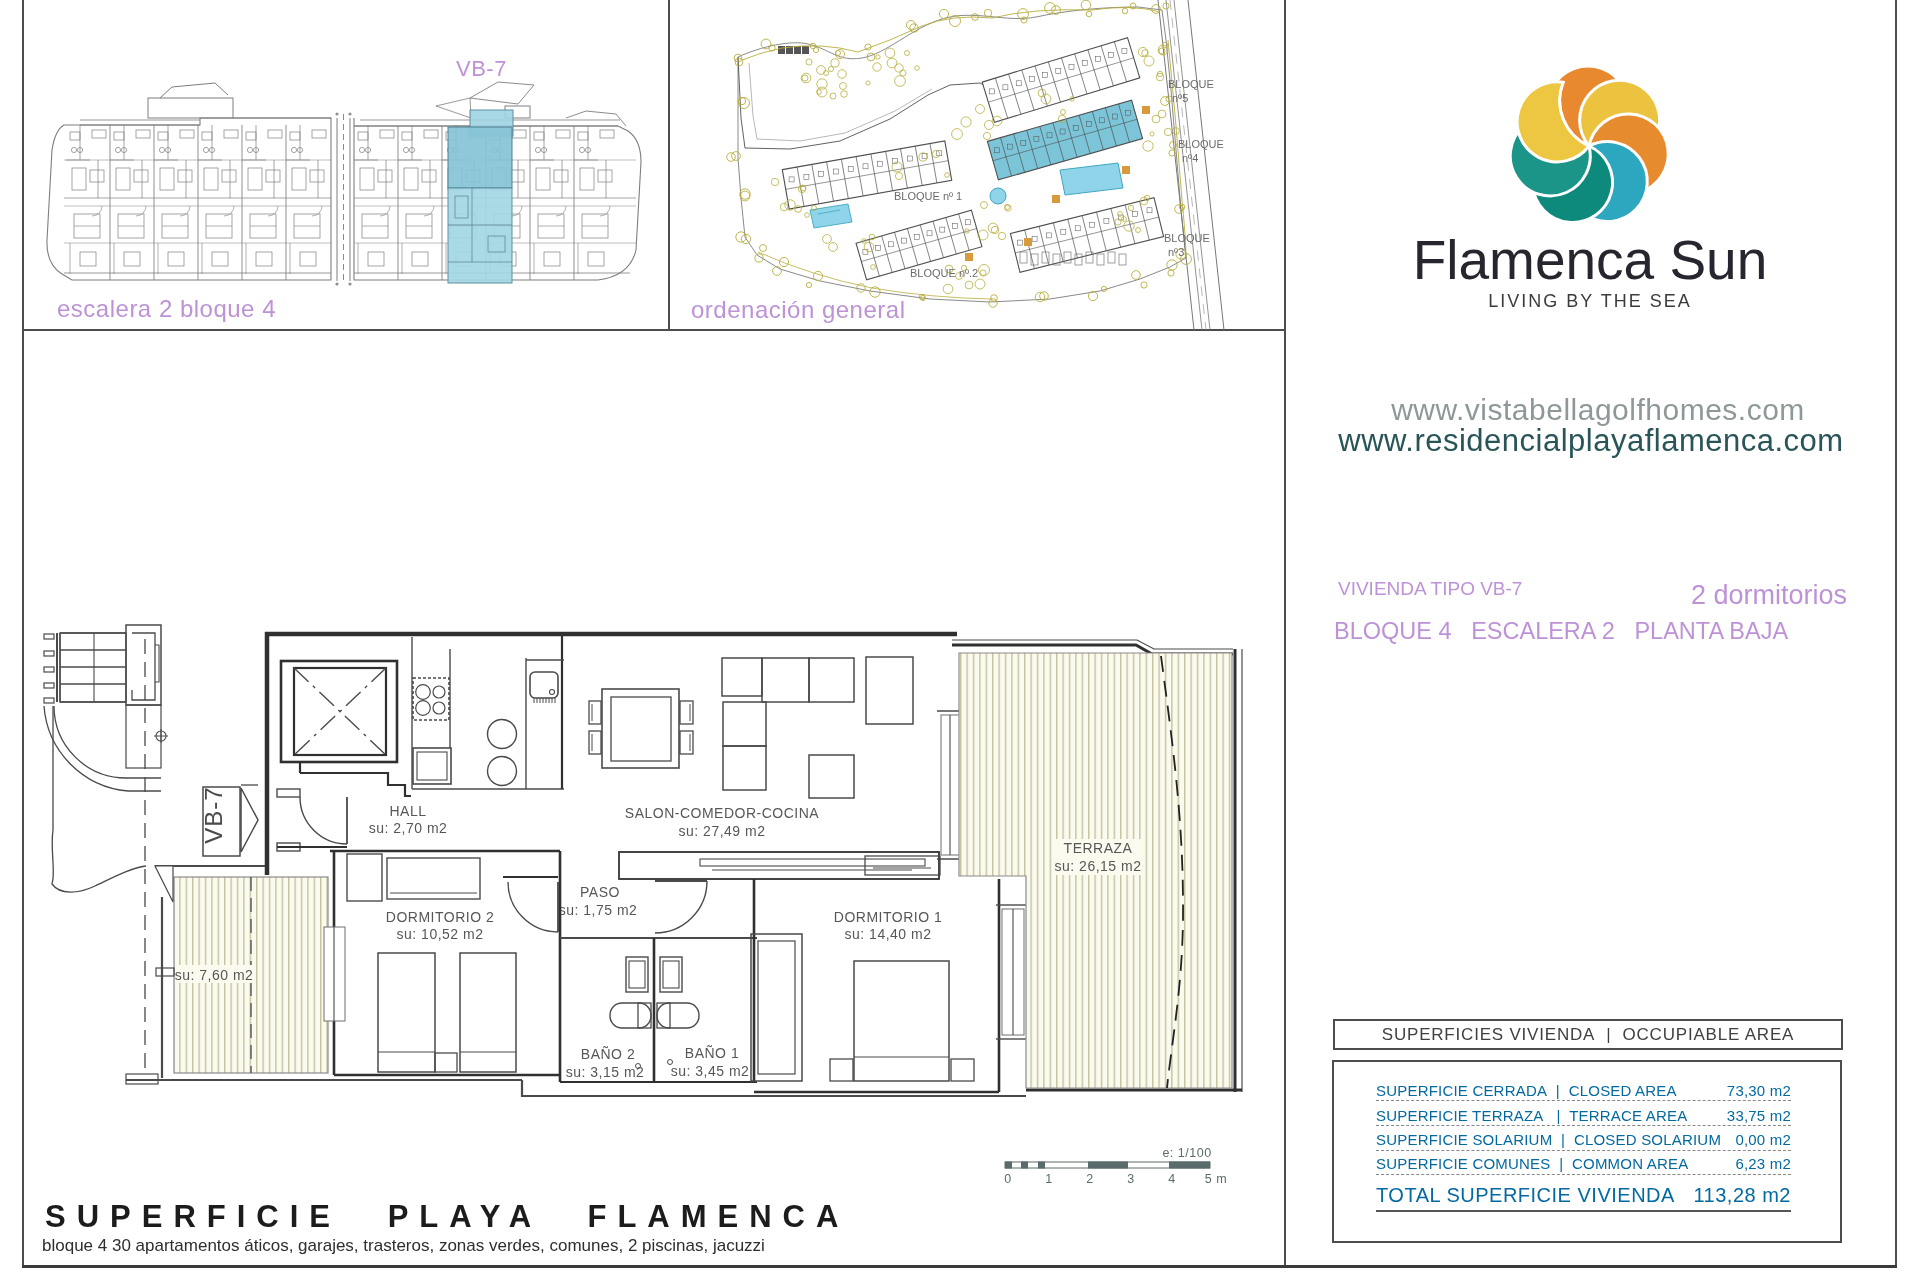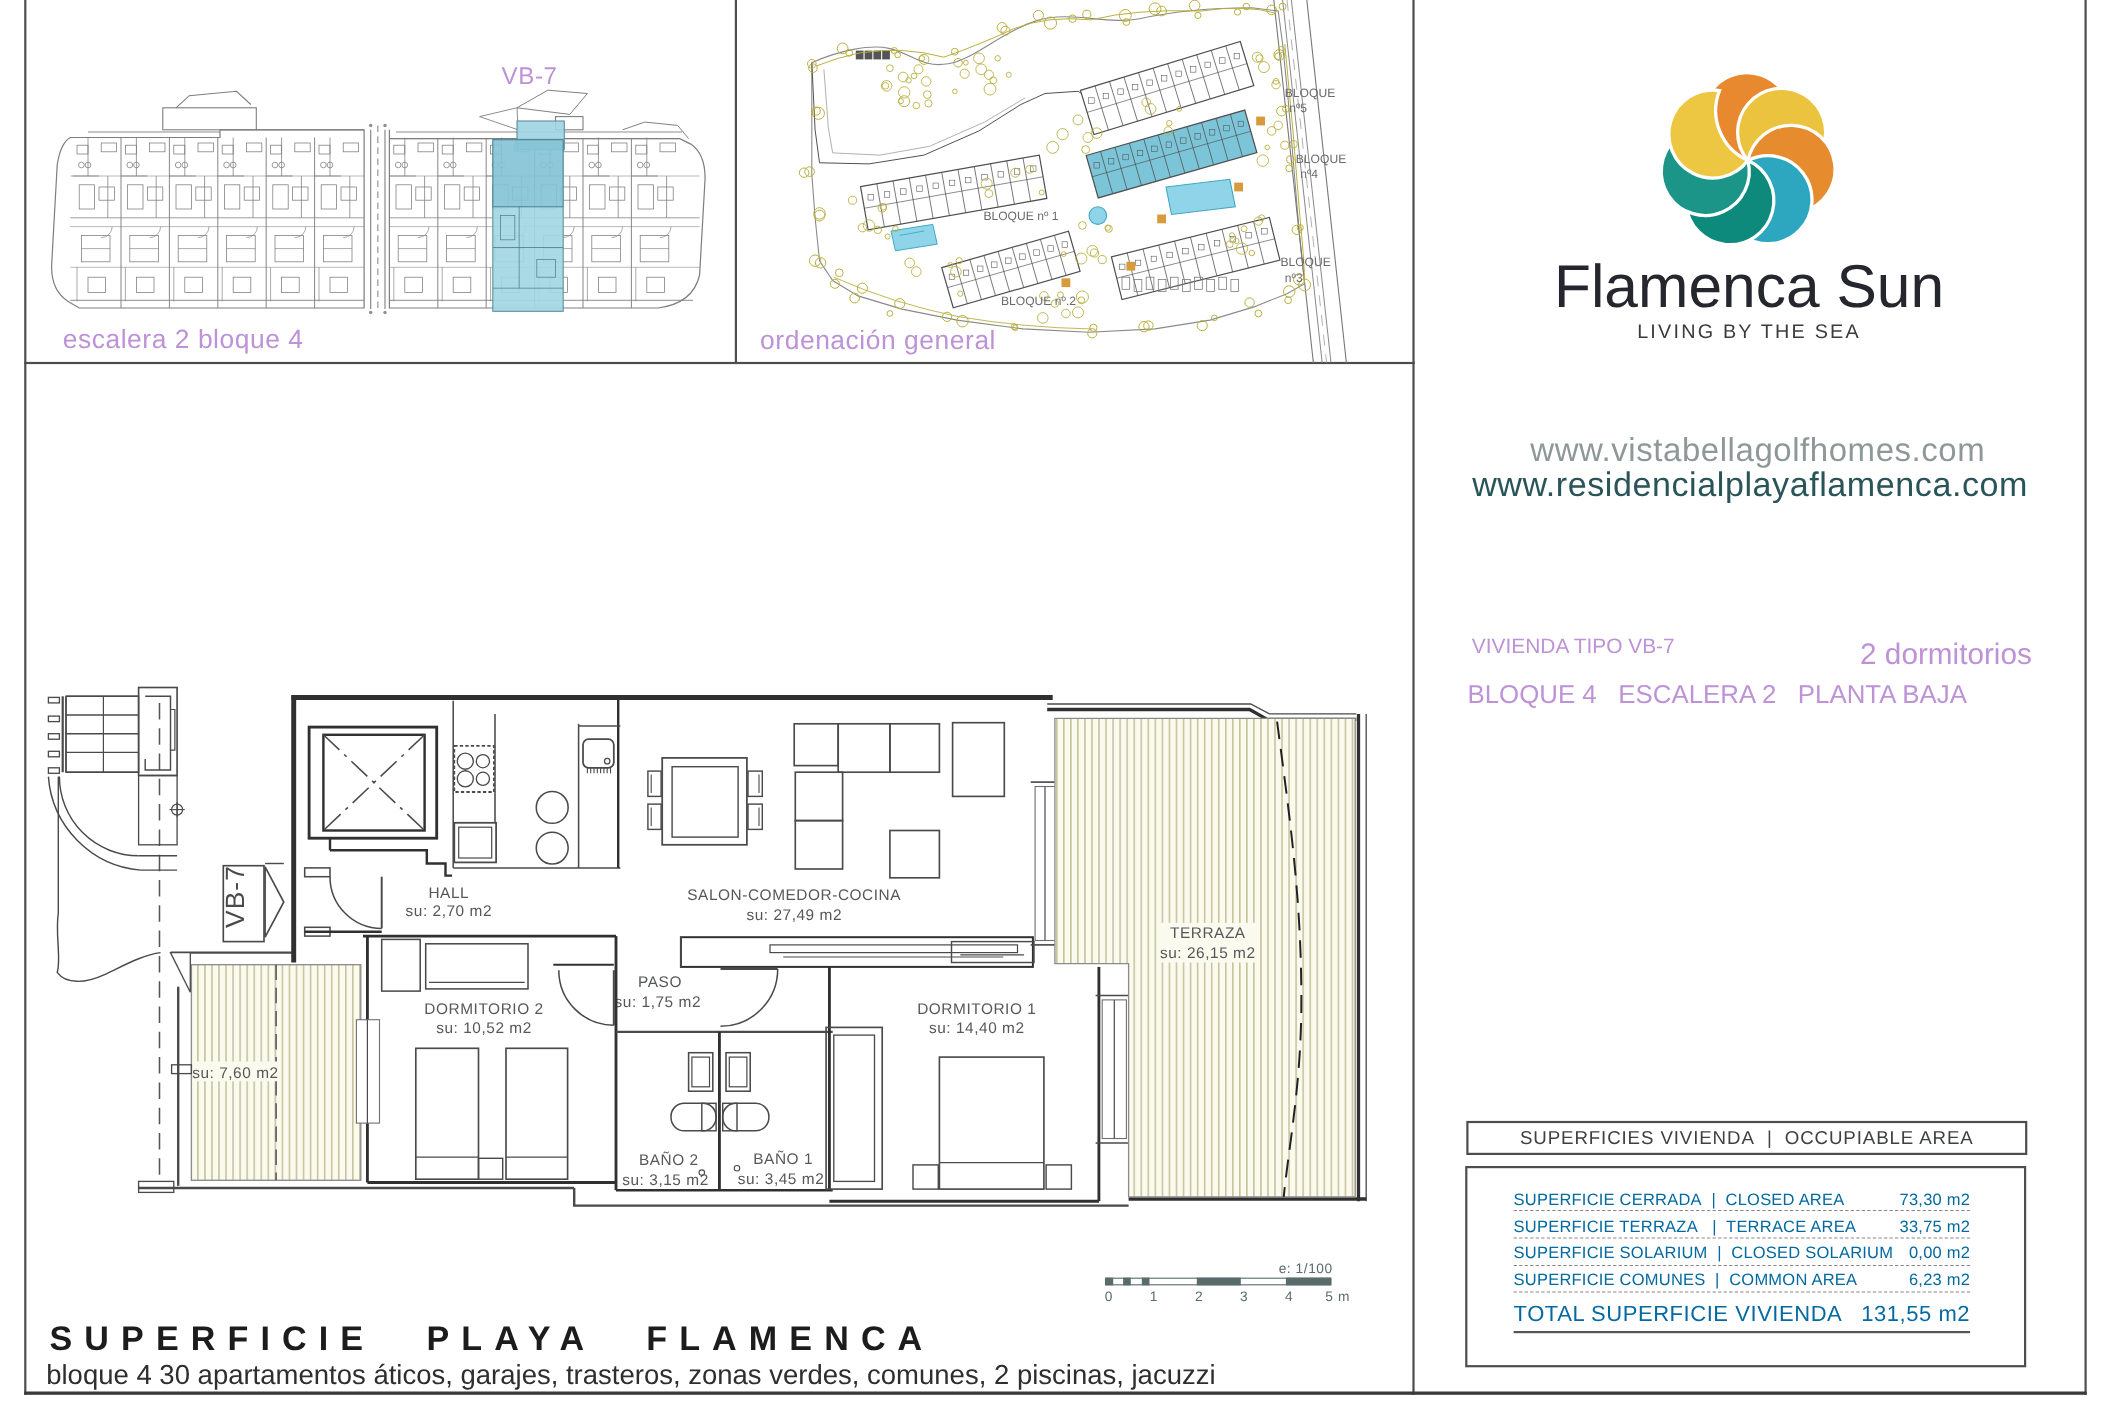--- a/index.html
+++ b/index.html
@@ -623,26 +623,26 @@
 
 <div class="row" style="left:1376px;top:1107px;">SUPERFICIE TERRAZA&nbsp;&nbsp; |&nbsp; TERRACE AREA<b>33,75 m2</b></div>
 <div class="abs" style="left:1376px;top:1125px;width:415px;border-bottom:1.5px dashed #888;"></div>
 
 <div class="row" style="left:1376px;top:1131px;">SUPERFICIE SOLARIUM&nbsp; |&nbsp; CLOSED SOLARIUM<b>0,00 m2</b></div>
 <div class="abs" style="left:1376px;top:1150px;width:415px;border-bottom:1.5px dashed #888;"></div>
 
 <div class="row" style="left:1376px;top:1155px;">SUPERFICIE COMUNES&nbsp; |&nbsp; COMMON AREA<b>6,23 m2</b></div>
 <div class="abs" style="left:1376px;top:1174px;width:415px;border-bottom:1.5px dashed #888;"></div>
 
-<div class="row" style="left:1376px;top:1184px;font-size:20px;letter-spacing:0.5px;">TOTAL SUPERFICIE VIVIENDA<b>131,55 m2</b></div>
+<div class="row" style="left:1376px;top:1184px;font-size:20px;letter-spacing:0.5px;">TOTAL SUPERFICIE VIVIENDA<b>113,28 m2</b></div>
 <div class="abs" style="left:1376px;top:1210px;width:415px;border-bottom:2px solid #555;"></div>
 
 <div class="abs" style="left:45px;top:1199px;font-size:31px;font-weight:bold;letter-spacing:11px;word-spacing:27px;color:#1c1c1c;">SUPERFICIE PLAYA FLAMENCA</div>
 
-<div class="abs" style="left:42px;top:1236px;font-size:25px;color:#2e2e2e;">bloque 4 30 apartamentos áticos, garajes, trasteros, zonas verdes, comunes, 2 piscinas, jacuzzi</div>
+<div class="abs" style="left:42px;top:1236px;font-size:17px;color:#2e2e2e;">bloque 4 30 apartamentos áticos, garajes, trasteros, zonas verdes, comunes, 2 piscinas, jacuzzi</div>
 
 <svg id="plan" class="abs" style="left:0;top:0;" width="1280" height="1280" viewBox="0 0 1280 1280">
 <defs>
 <pattern id="hatch" width="6.4" height="10" patternUnits="userSpaceOnUse">
   <rect width="6.4" height="10" fill="#fbfaef"></rect>
   <rect x="0" width="1.4" height="10" fill="#c6c29b"></rect>
 </pattern>
 </defs>
 
 <rect x="174" y="877" width="154" height="196" fill="url(#hatch)" stroke="#8b8b8b" stroke-width="1.2"></rect>

